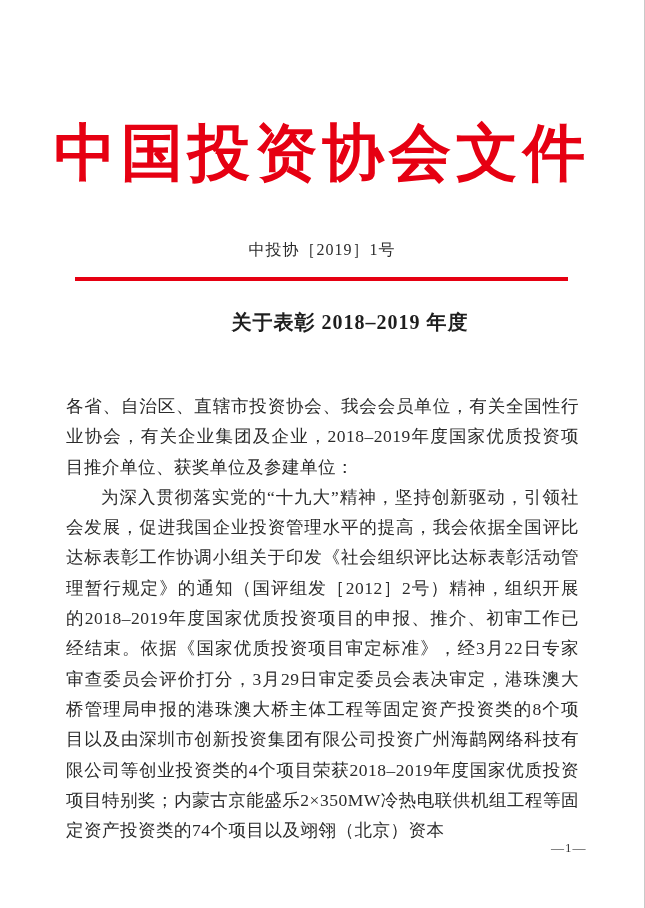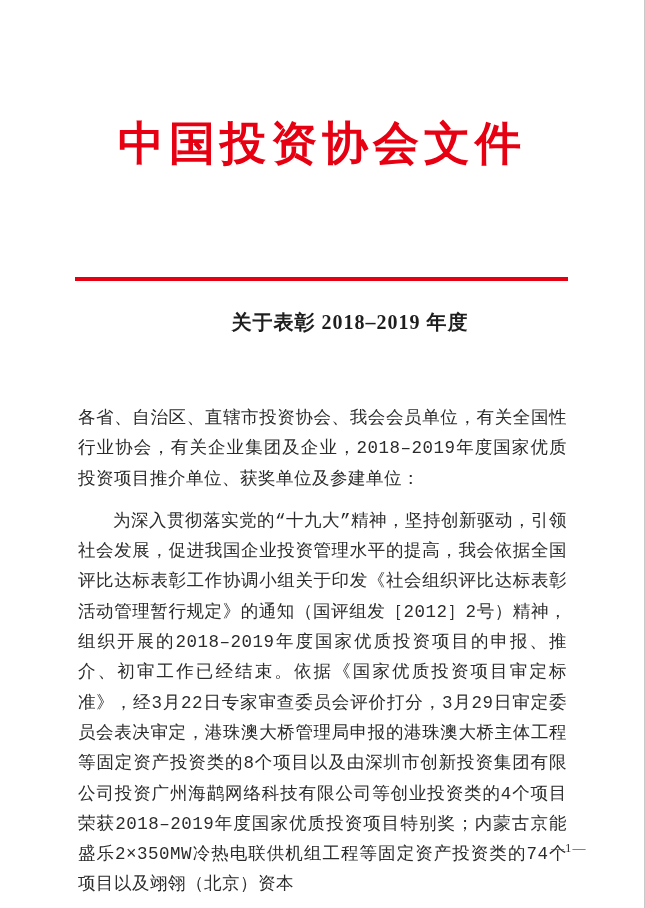--- a/index.html
+++ b/index.html
@@ -21,21 +21,21 @@
     overflow: hidden;
     font-family: "Liberation Serif", "DejaVu Serif", serif;
   }
   .letterhead {
     position: absolute;
     top: 116px;
     left: 0;
     width: 100%;
     text-align: center;
     color: var(--red);
-    font-size: 46px;
+    font-size: 62px;
     font-weight: bold;
     letter-spacing: 5px;
     white-space: nowrap;
     line-height: 1.2;
   }
   .doc-number {
     position: absolute;
     top: 240px;
     left: 0;
     width: 100%;
@@ -70,23 +70,22 @@
     top: 391px;
     left: 66px;
     width: 513px;
     font-size: 17.5px;
     line-height: 30.3px;
     color: var(--ink);
     text-align: justify;
     letter-spacing: 0.5px;
   }
   .body-text p {
-    margin: 12px;
+    margin: 0;
     padding: 0;
-    font-family: Liberation Mono, monospace;
   }
   .body-text p.indent {
     text-indent: 2em;
   }
   .page-number {
     position: absolute;
     top: 840px;
     left: 551px;
     font-size: 13px;
     color: #3a3a3a;
@@ -94,20 +93,21 @@
     font-family: "Liberation Serif", "DejaVu Serif", serif;
   }
 </style>
 </head>
 <body>
 
 <div class="page">
 
   <div class="letterhead">中国投资协会文件</div>
 
+  <div class="doc-number">中投协［2019］1号</div>
 
   <div class="divider"></div>
 
   <div class="doc-title">
     <div>关于表彰 2018–2019 年度</div>
   </div>
 
   <div class="body-text">
     <p>各省、自治区、直辖市投资协会、我会会员单位，有关全国性行业协会，有关企业集团及企业，2018–2019年度国家优质投资项目推介单位、获奖单位及参建单位：</p>
     <p class="indent">为深入贯彻落实党的“十九大”精神，坚持创新驱动，引领社会发展，促进我国企业投资管理水平的提高，我会依据全国评比达标表彰工作协调小组关于印发《社会组织评比达标表彰活动管理暂行规定》的通知（国评组发［2012］2号）精神，组织开展的2018–2019年度国家优质投资项目的申报、推介、初审工作已经结束。依据《国家优质投资项目审定标准》，经3月22日专家审查委员会评价打分，3月29日审定委员会表决审定，港珠澳大桥管理局申报的港珠澳大桥主体工程等固定资产投资类的8个项目以及由深圳市创新投资集团有限公司投资广州海鹋网络科技有限公司等创业投资类的4个项目荣获2018–2019年度国家优质投资项目特别奖；内蒙古京能盛乐2×350MW冷热电联供机组工程等固定资产投资类的74个项目以及翊翎（北京）资本</p>

